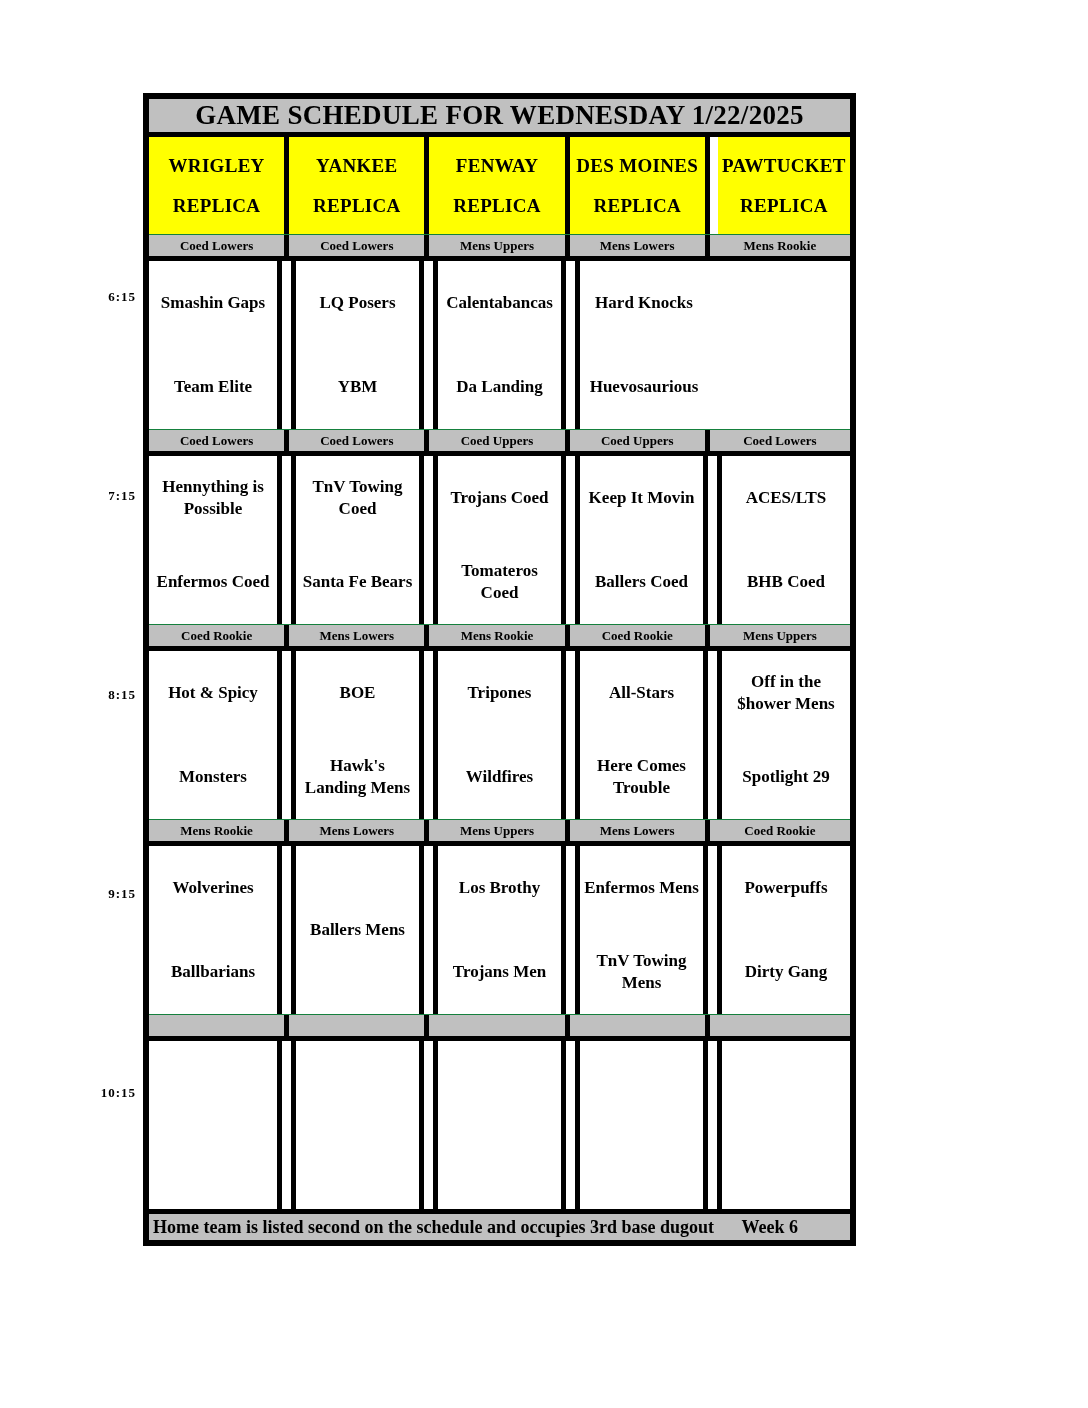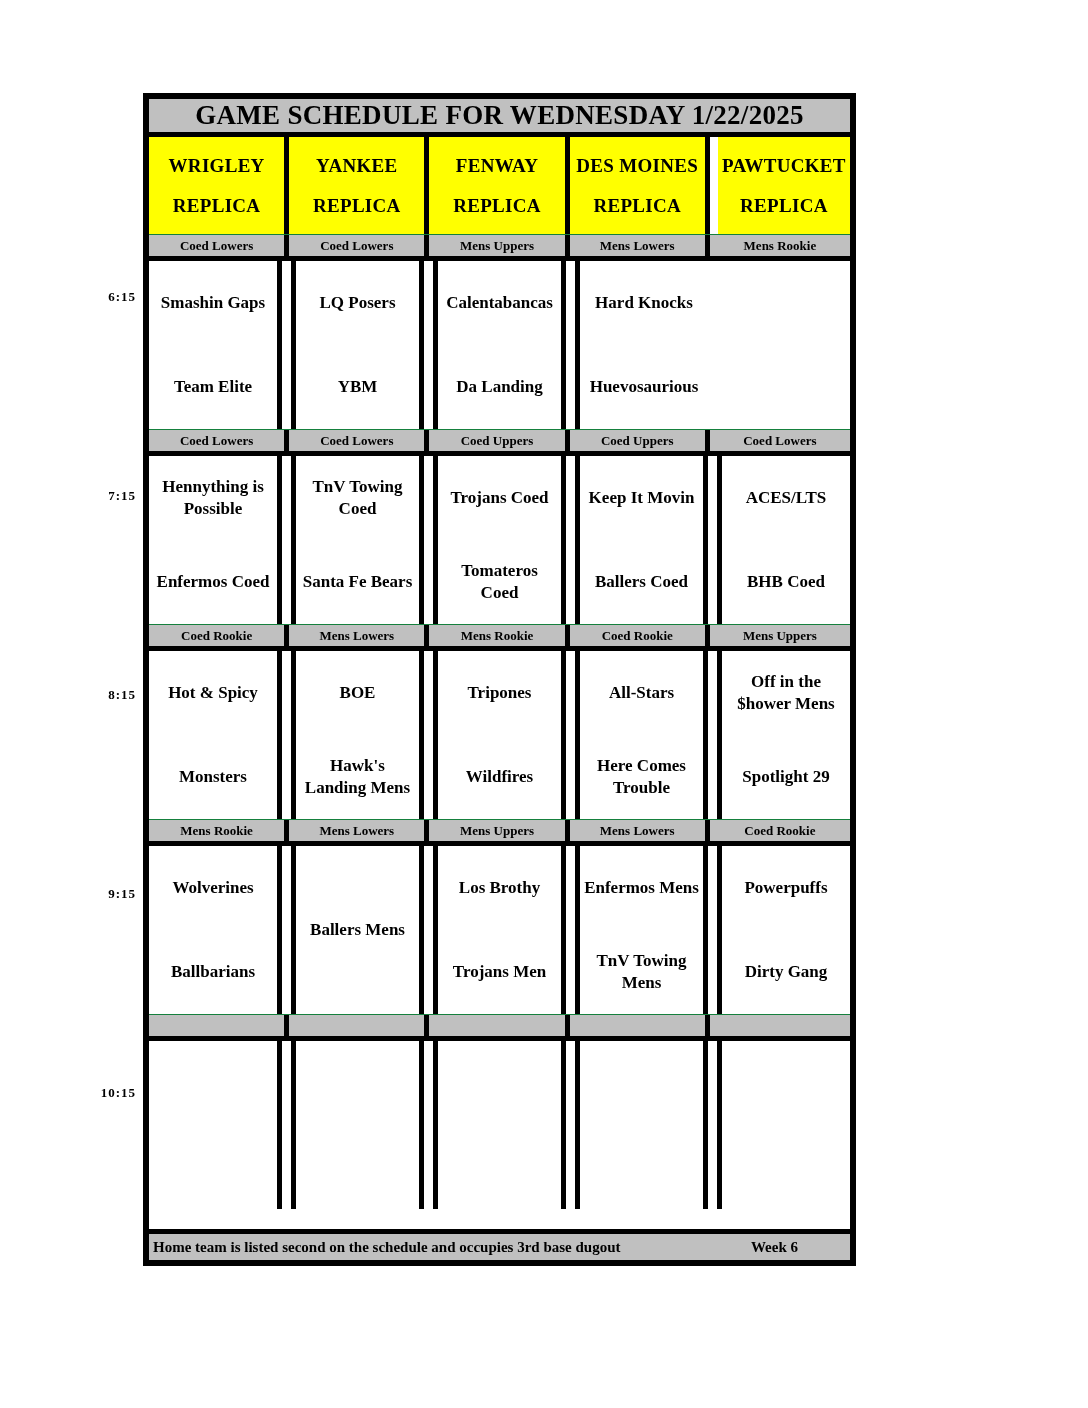--- a/index.html
+++ b/index.html
@@ -44,23 +44,22 @@
   .game-cell:first-child{border-left:none;}
   .game-cell:last-child{border-right:none;}
   .team{
     flex:1;display:flex;align-items:center;justify-content:center;
     text-align:center;font-size:17px;font-weight:bold;line-height:1.3;
     padding:0 3px;
   }
   .footer-bar{
     height:26px;background:#C0C0C0;border-top:5px solid #000;
     display:flex;align-items:center;justify-content:space-between;
-    font-size:15px;font-weight:bold;padding-left:4px;padding-right:52px;
+    font-size:18px;font-weight:bold;padding-left:4px;padding-right:52px;
     white-space:nowrap;
-    margin-top:20px;
   }
   .time-label{
     position:absolute;left:60px;width:76px;text-align:right;
     font-size:13px;font-weight:bold;letter-spacing:1px;
   }
 </style>
 </head>
 <body>
 
 <div id="time-labels">

